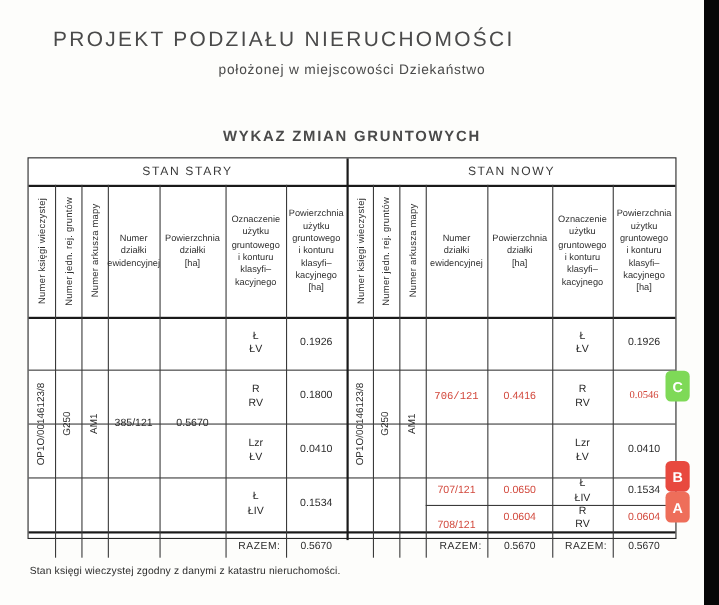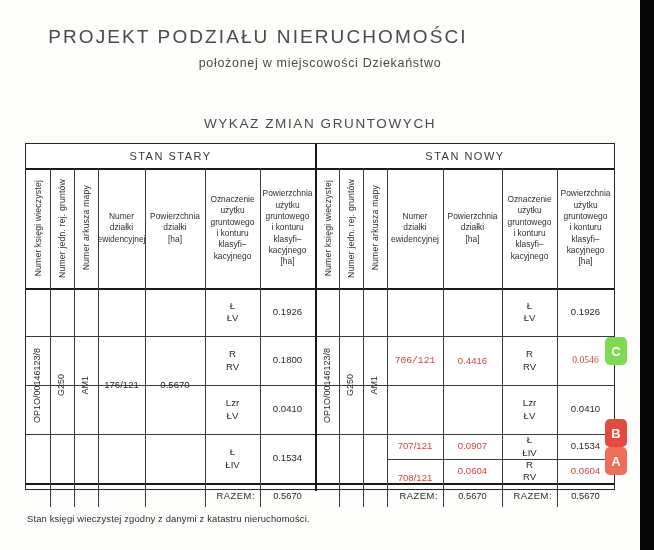--- a/index.html
+++ b/index.html
@@ -51,20 +51,21 @@
     color: #4a4a4a;
   }
   .title-table {
     position: absolute;
     left: 0; top: 116px;
     width: 640px;
     text-align: center;
     font-size: 13.5px;
     letter-spacing: 1.6px;
     color: #4a4a4a;
+    font-weight: bold;
   }
 
   
   #table {
     position: absolute;
     left: 25px;
     top: 143px;
     width: 590px;
     height: 347px;
     box-sizing: border-box;
@@ -270,21 +271,21 @@
 
     <div class="bcell vert" style="left:0;top:144px;width:24px;height:195px;">
         <span>OP1O/00146123/8</span>
       </div>
     <div class="bcell vert" style="left:24px;top:144px;width:24px;height:195px;">
         <span>G250</span>
       </div>
     <div class="bcell vert" style="left:48px;top:144px;width:24px;height:195px;">
         <span>AM1</span>
       </div>
-    <div class="bcell" style="left:72px;top:144px;width:47px;height:195px;">176/121</div>
+    <div class="bcell" style="left:72px;top:144px;width:47px;height:195px;">385/121</div>
     <div class="bcell" style="left:119px;top:144px;width:60px;height:195px;">0.5670</div>
 
     <div class="bcell" style="left:179px;top:144px;width:55px;height:48px;">
         <div><span>Ł</span><br><span>ŁV</span></div>
       </div>
     <div class="bcell" style="left:179px;top:192px;width:55px;height:49px;">
         <div><span>R</span><br><span>RV</span></div>
       </div>
     <div class="bcell" style="left:179px;top:241px;width:55px;height:49px;">
         <div><span>Lzr</span><br><span>ŁV</span></div>
@@ -309,21 +310,21 @@
       </div>
     <div class="bcell vert" style="left:337px;top:144px;width:24px;height:195px;">
         <span>AM1</span>
       </div>
 
     <div class="bcell red" style="left: 361px; top: 144px; width: 56px; height: 146px; color: rgb(210, 72, 60); font-family: Liberation Mono, monospace;">706/121</div>
     <div class="bcell red" style="left: 361px; top: 290px; width: 56px; height: 25px; color: rgb(210, 72, 60);">707/121</div>
     <div class="bcell red" style="left: 361px; top: 315px; width: 56px; height: 39px; color: rgb(210, 72, 60);">708/121</div>
 
     <div class="bcell red" style="left: 417px; top: 144px; width: 59px; height: 146px; color: rgb(210, 72, 60);">0.4416</div>
-    <div class="bcell red" style="left: 417px; top: 290px; width: 59px; height: 25px; color: rgb(210, 72, 60);">0.0907</div>
+    <div class="bcell red" style="left: 417px; top: 290px; width: 59px; height: 25px; color: rgb(210, 72, 60);">0.0650</div>
     <div class="bcell red" style="left: 417px; top: 315px; width: 59px; height: 24px; color: rgb(210, 72, 60);">0.0604</div>
 
     <div class="hline" style="top:315px;left:361px;width:227px;"></div>
 
     <div class="bcell" style="left:476px;top:144px;width:55px;height:48px;">
         <div><span>Ł</span><br><span>ŁV</span></div>
       </div>
     <div class="bcell" style="left:476px;top:192px;width:55px;height:49px;">
         <div><span>R</span><br><span>RV</span></div>
       </div>

